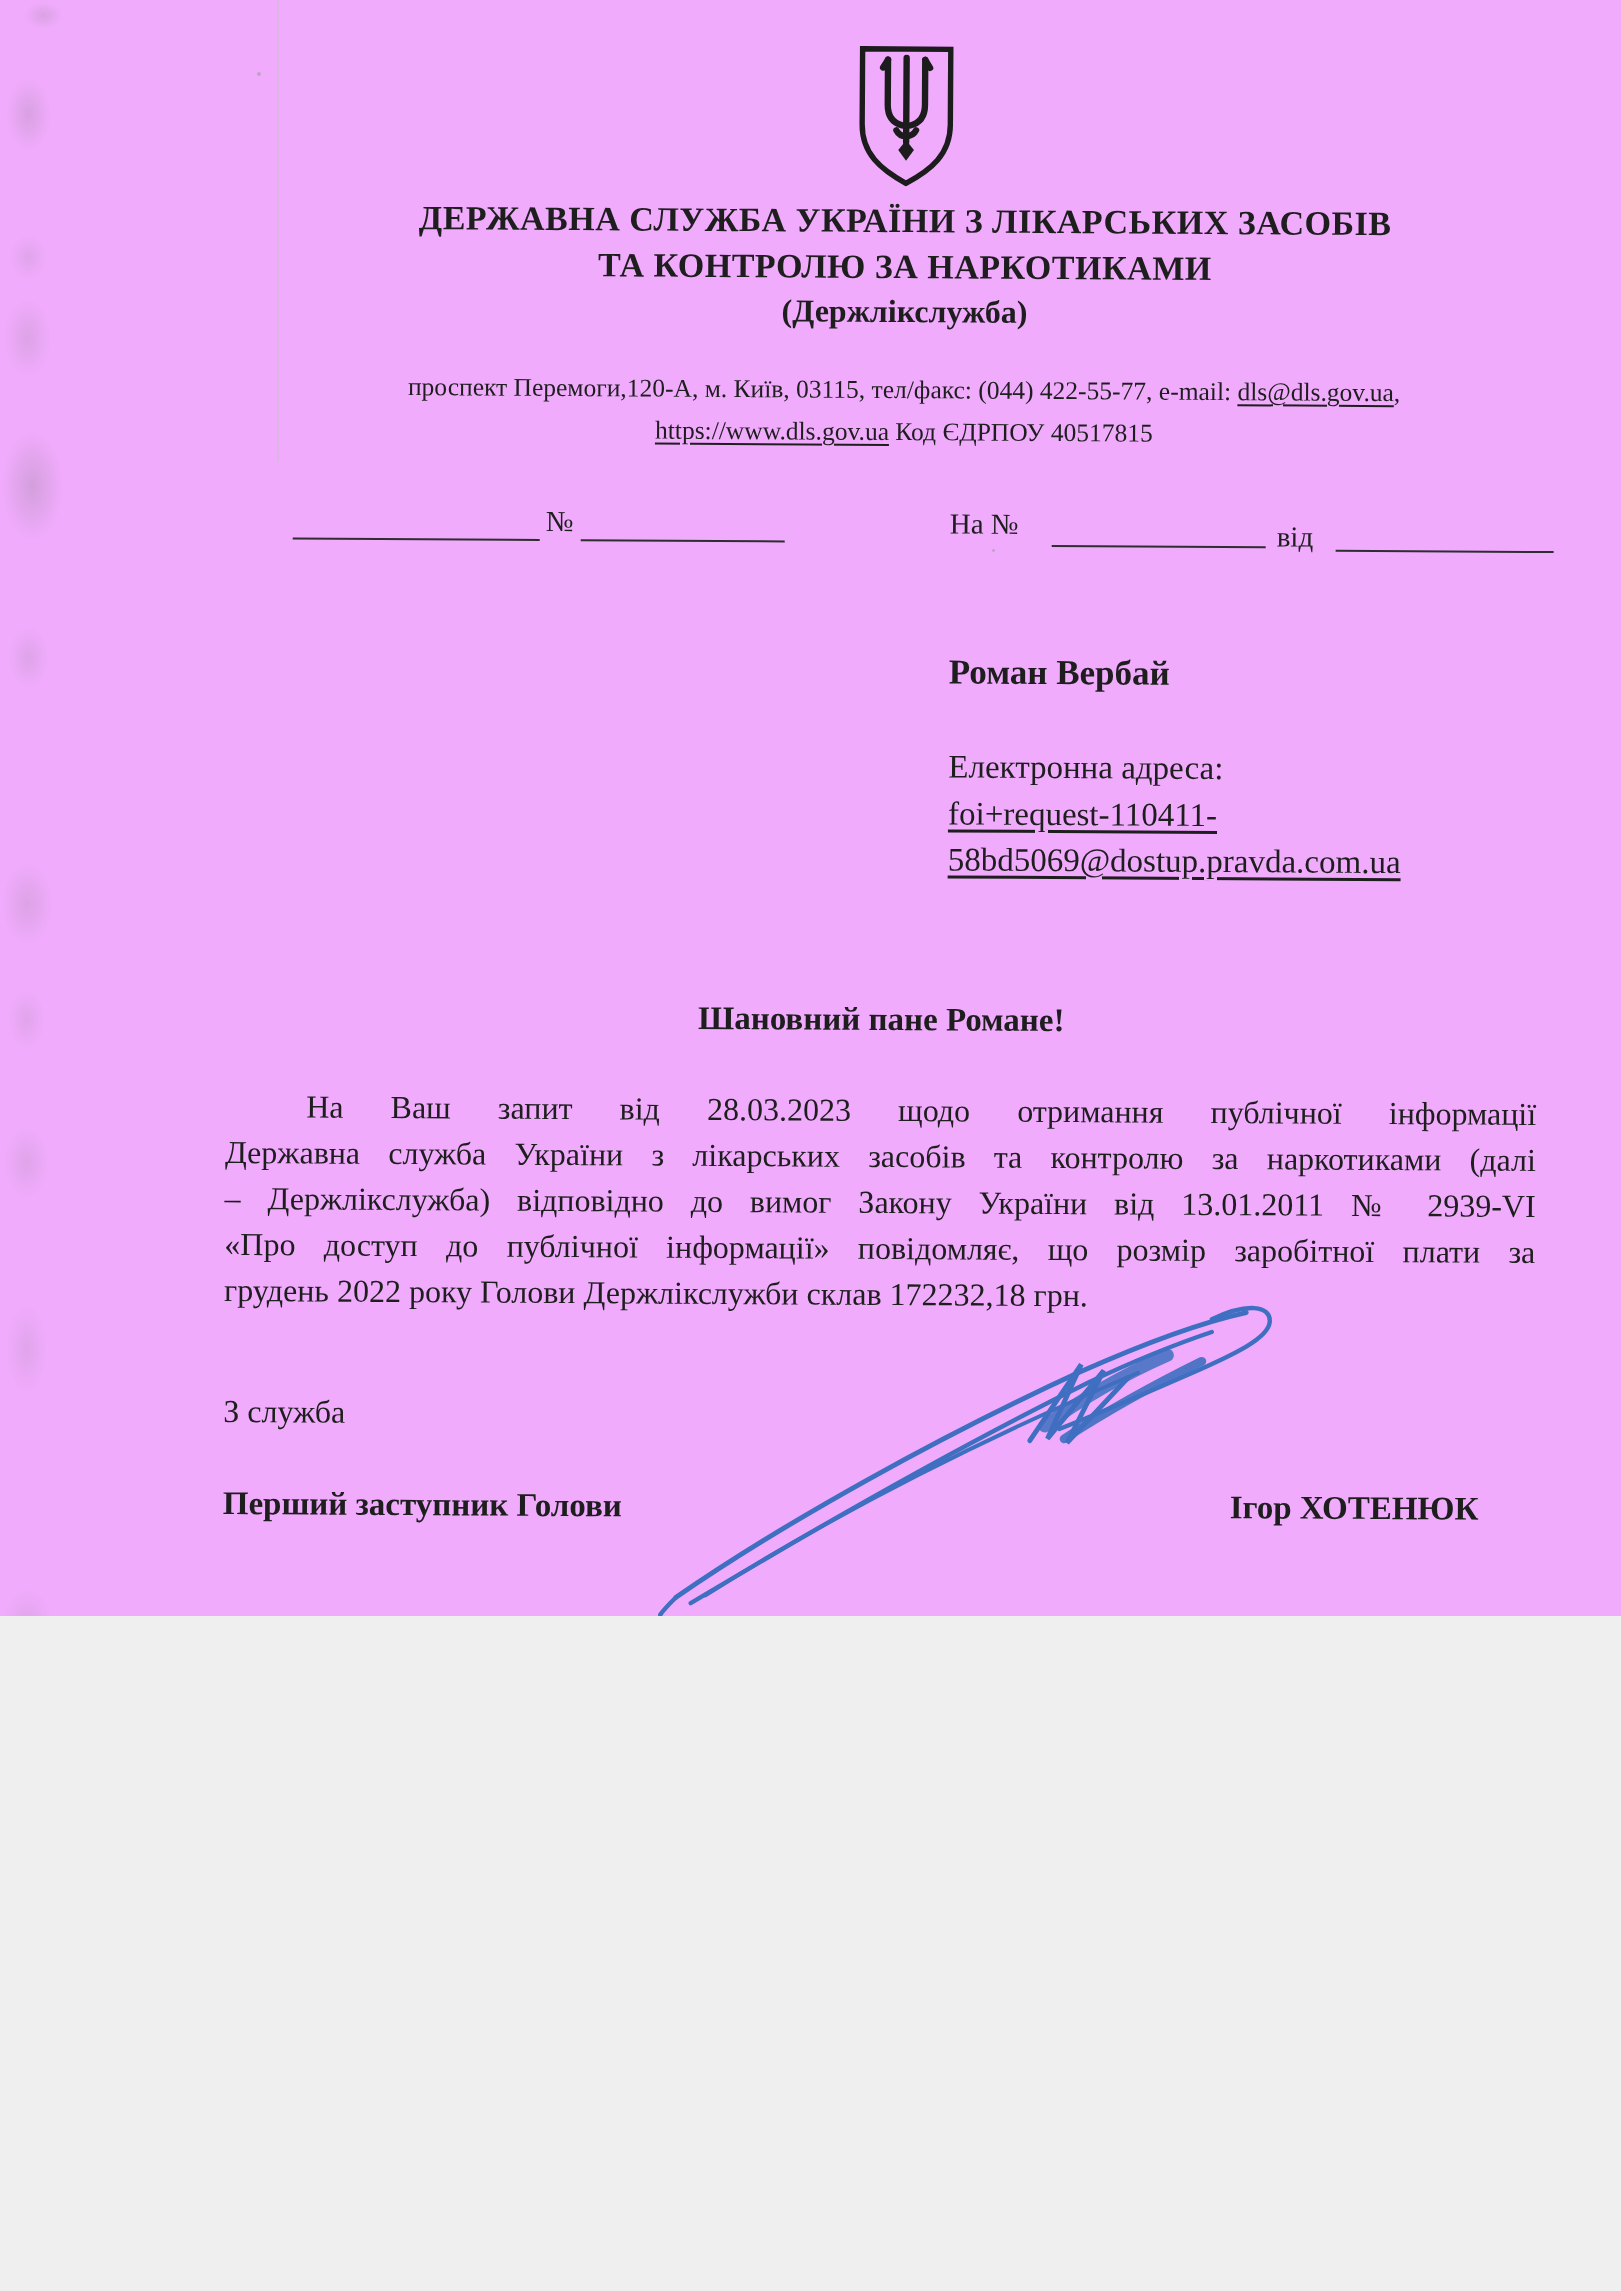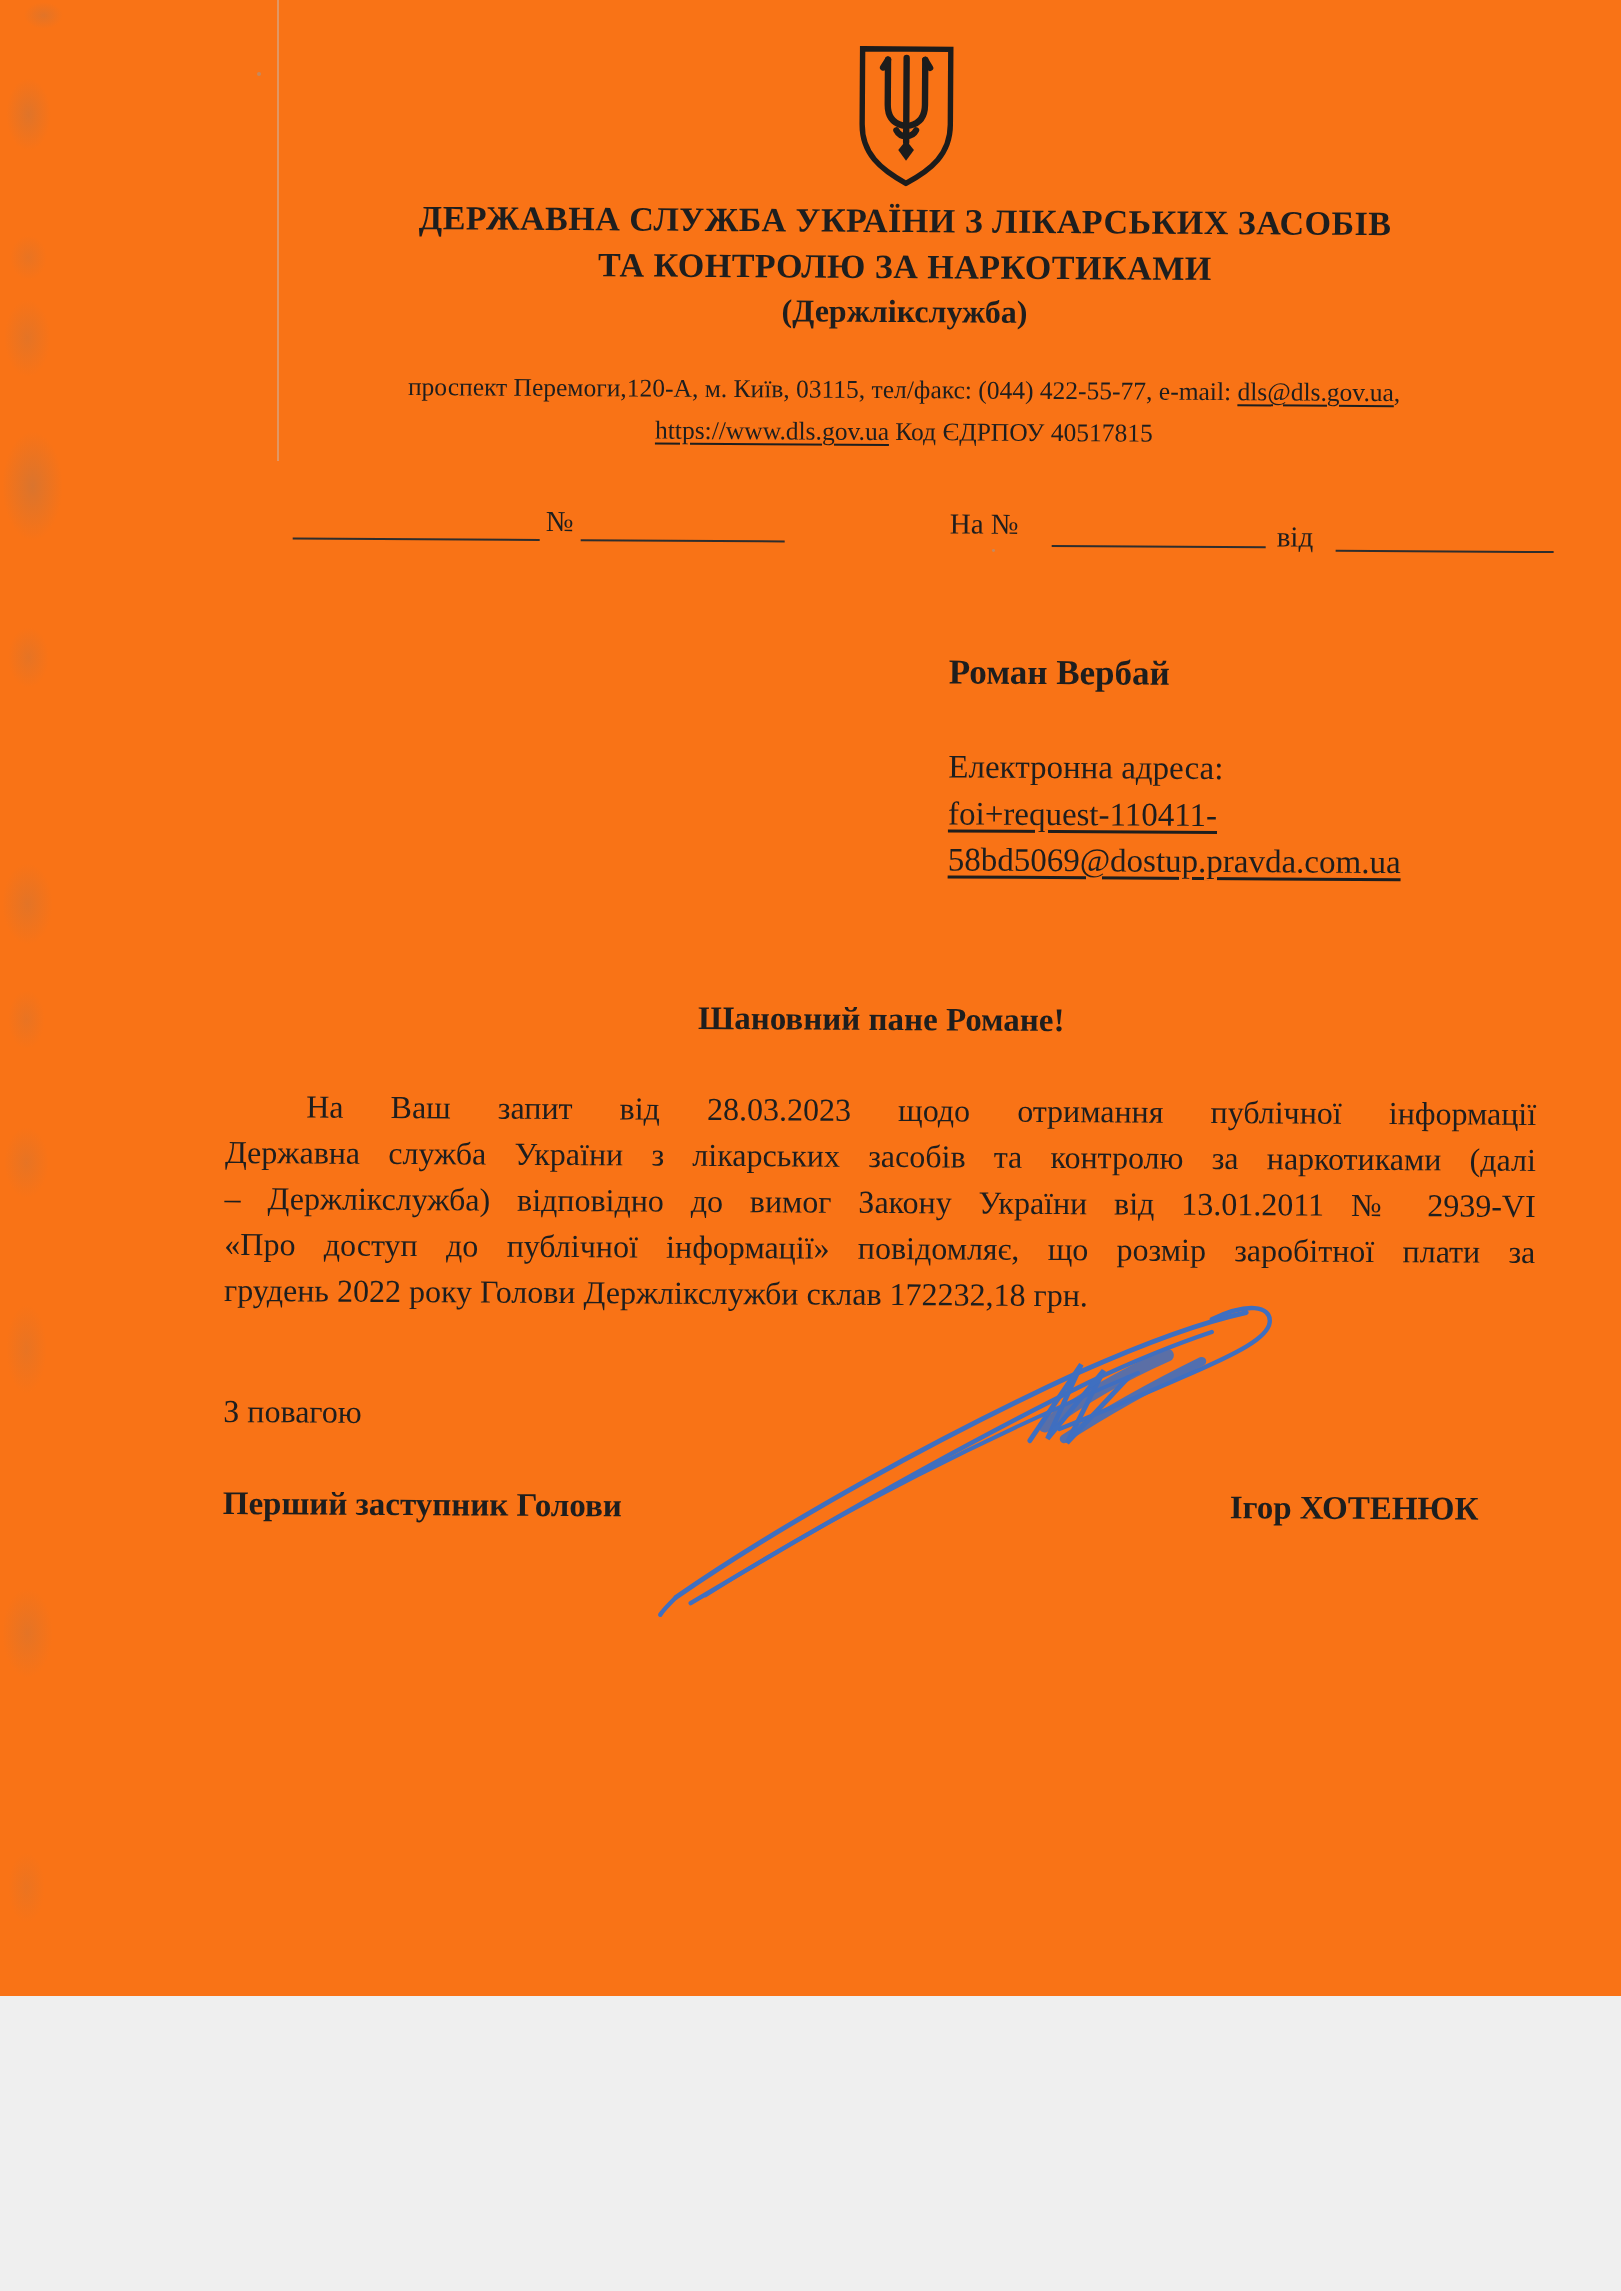--- a/index.html
+++ b/index.html
@@ -1,18 +1,18 @@
 <!DOCTYPE html>
 <html><head>
 <meta charset="utf-8">
 <style>
   html,body{margin:0;padding:0;background:#efefef;}
   .page{
-    position:relative; width:1621px; height:1996px; margin:0 auto;
-    background:#f97316; overflow:hidden;
+    position:relative; width:1621px; height:1616px; margin:0 auto;
+    background:#f0abfc; overflow:hidden;
     font-family:"Liberation Serif", serif; color:#1e1e1e;
   }
   .content{position:absolute; inset:0; transform:rotate(0.35deg); transform-origin:392px 0;}
   .abs{position:absolute;}
 
   
   .letterhead{position:absolute; left:196px; top:0; width:1421px;}
   .letterhead > div{position:absolute; left:0; width:100%; text-align:center;}
   .emblem{position:absolute; left:862px; top:41px; width:102px; height:145px;}
   .org1{top:199px; font-size:34px; font-weight:bold; letter-spacing:0.5px;}
@@ -139,21 +139,21 @@
 
     <div class="abs salutation">Шановний пане Романе!</div>
     <div class="abs body-block">
       <div class="jline first">На Ваш запит від 28.03.2023 щодо отримання публічної інформації</div>
       <div class="jline">Державна служба України з лікарських засобів та контролю за наркотиками (далі</div>
       <div class="jline">– Держлікслужба) відповідно до вимог Закону України від 13.01.2011 № 2939-VI</div>
       <div class="jline">«Про доступ до публічної інформації» повідомляє, що розмір заробітної плати за</div>
       <div class="jline last">грудень 2022 року Голови Держлікслужби склав 172232,18 грн.</div>
     </div>
 
-    <div class="abs closing">З повагою</div>
+    <div class="abs closing">З служба</div>
     <div class="abs position-title">Перший заступник Голови</div>
     <div class="abs signer-name">Ігор ХОТЕНЮК</div>
 
     <div class="abs signature-svg">
       <svg viewBox="0 0 700 360" width="686" height="353">
         <g fill="none" stroke-linecap="round" stroke="#3f6fc0">
           <path d="M60,332 C170,255 330,165 470,100 C545,66 600,47 640,38" stroke-width="5"></path>
           <path d="M75,338 C200,262 350,175 480,110 C530,86 570,70 605,58" stroke-width="4.5"></path>
           <path d="M90,330 C230,240 380,165 530,100" stroke-width="4"></path>
           <path d="M605,45 C640,28 666,30 664,48 C662,64 630,80 585,100 C540,120 490,142 450,158" stroke-width="4.5"></path>

